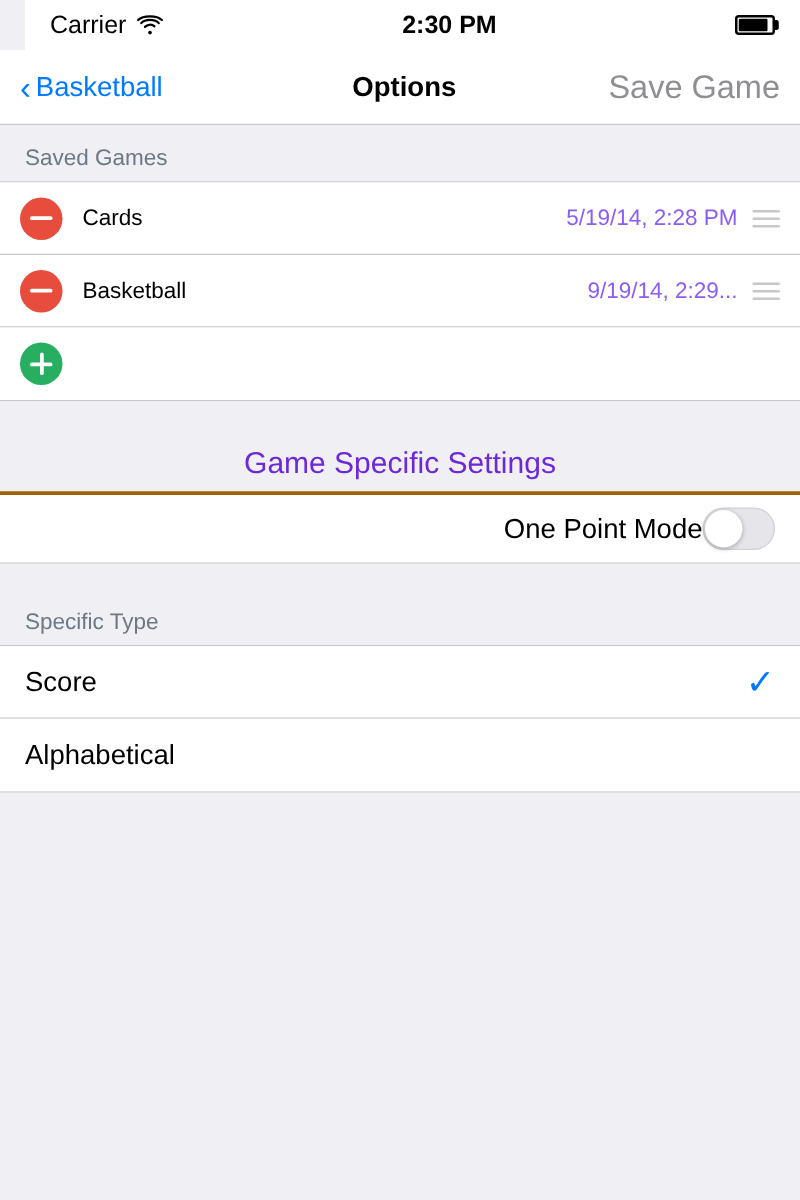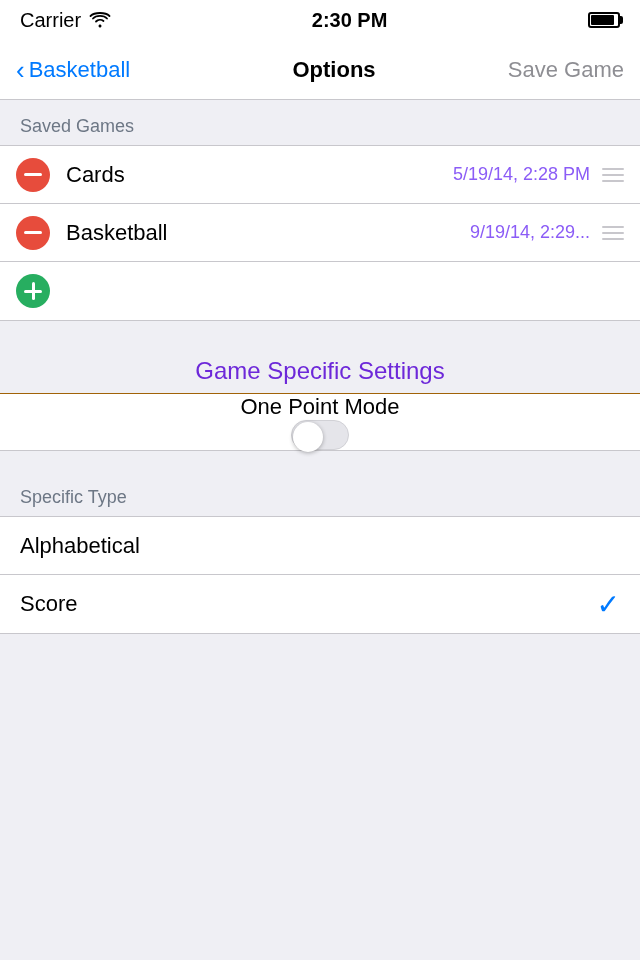--- a/index.html
+++ b/index.html
@@ -14,20 +14,21 @@
     }
 
     
     .status-bar {
       display: flex;
       justify-content: space-between;
       align-items: center;
       padding: 0 20px;
       height: 40px;
       background: #fff;
+      margin-left: 20px;
     }
     .status-carrier {
       font-size: 20px;
       font-weight: 500;
       color: #000;
       display: flex;
       align-items: center;
       gap: 8px;
     }
     .status-time {
@@ -92,21 +93,21 @@
       line-height: 1;
       color: #007aff;
     }
     .nav-title {
       font-size: 22px;
       font-weight: 700;
       color: #000;
       margin-left: 30px;
     }
     .nav-action {
-      font-size: 22px;
+      font-size: 26px;
       color: #8e8e93;
     }
 
     
     .section-header {
       padding: 16px 20px 8px;
       font-size: 18px;
       font-weight: 400;
       color: #6d7785;
       background: #efeff4;
@@ -185,21 +186,21 @@
       background: #fff;
       border-radius: 2px;
     }
     .add-btn-wrapper {
       position: relative;
       width: 34px;
       height: 34px;
     }
 
     .item-name {
-      font-size: 22px;
+      font-size: 18px;
       color: #000;
       margin-left: 16px;
       flex: 1;
     }
     .item-date {
       font-size: 18px;
       color: #8b5cf6;
       margin-right: 12px;
     }
     .reorder-icon {
@@ -223,23 +224,22 @@
     }
 
     
     .toggle-item {
       display: flex;
       align-items: center;
       justify-content: flex-end;
       padding: 0 20px;
       height: 58px;
       background: #fff;
-      border-top: 1px solid #a16207;
-      border-bottom: 1px solid #c8c7cc;
-      flex-direction: column;
+      border-top: 3px solid #a16207;
+      border-bottom: 1px solid #c8c7cc;
     }
     .toggle-label {
       font-size: 22px;
       color: #000;
     }
     .toggle-switch {
       width: 58px;
       height: 34px;
       border-radius: 17px;
       background: #e5e5ea;
@@ -373,19 +373,19 @@
 </div>
 
 <div class="spacer"></div>
 
 <div class="section-header">
   <span>Specific Type</span>
 </div>
 
 <div class="list-section">
   <div class="sort-item">
-    <span class="sort-label">Alphabetical</span>
-  </div>
-  <div class="sort-item">
     <span class="sort-label">Score</span>
     <span class="checkmark">✓</span>
   </div>
+  <div class="sort-item">
+    <span class="sort-label">Alphabetical</span>
+  </div>
 </div>
 
 </body></html>

